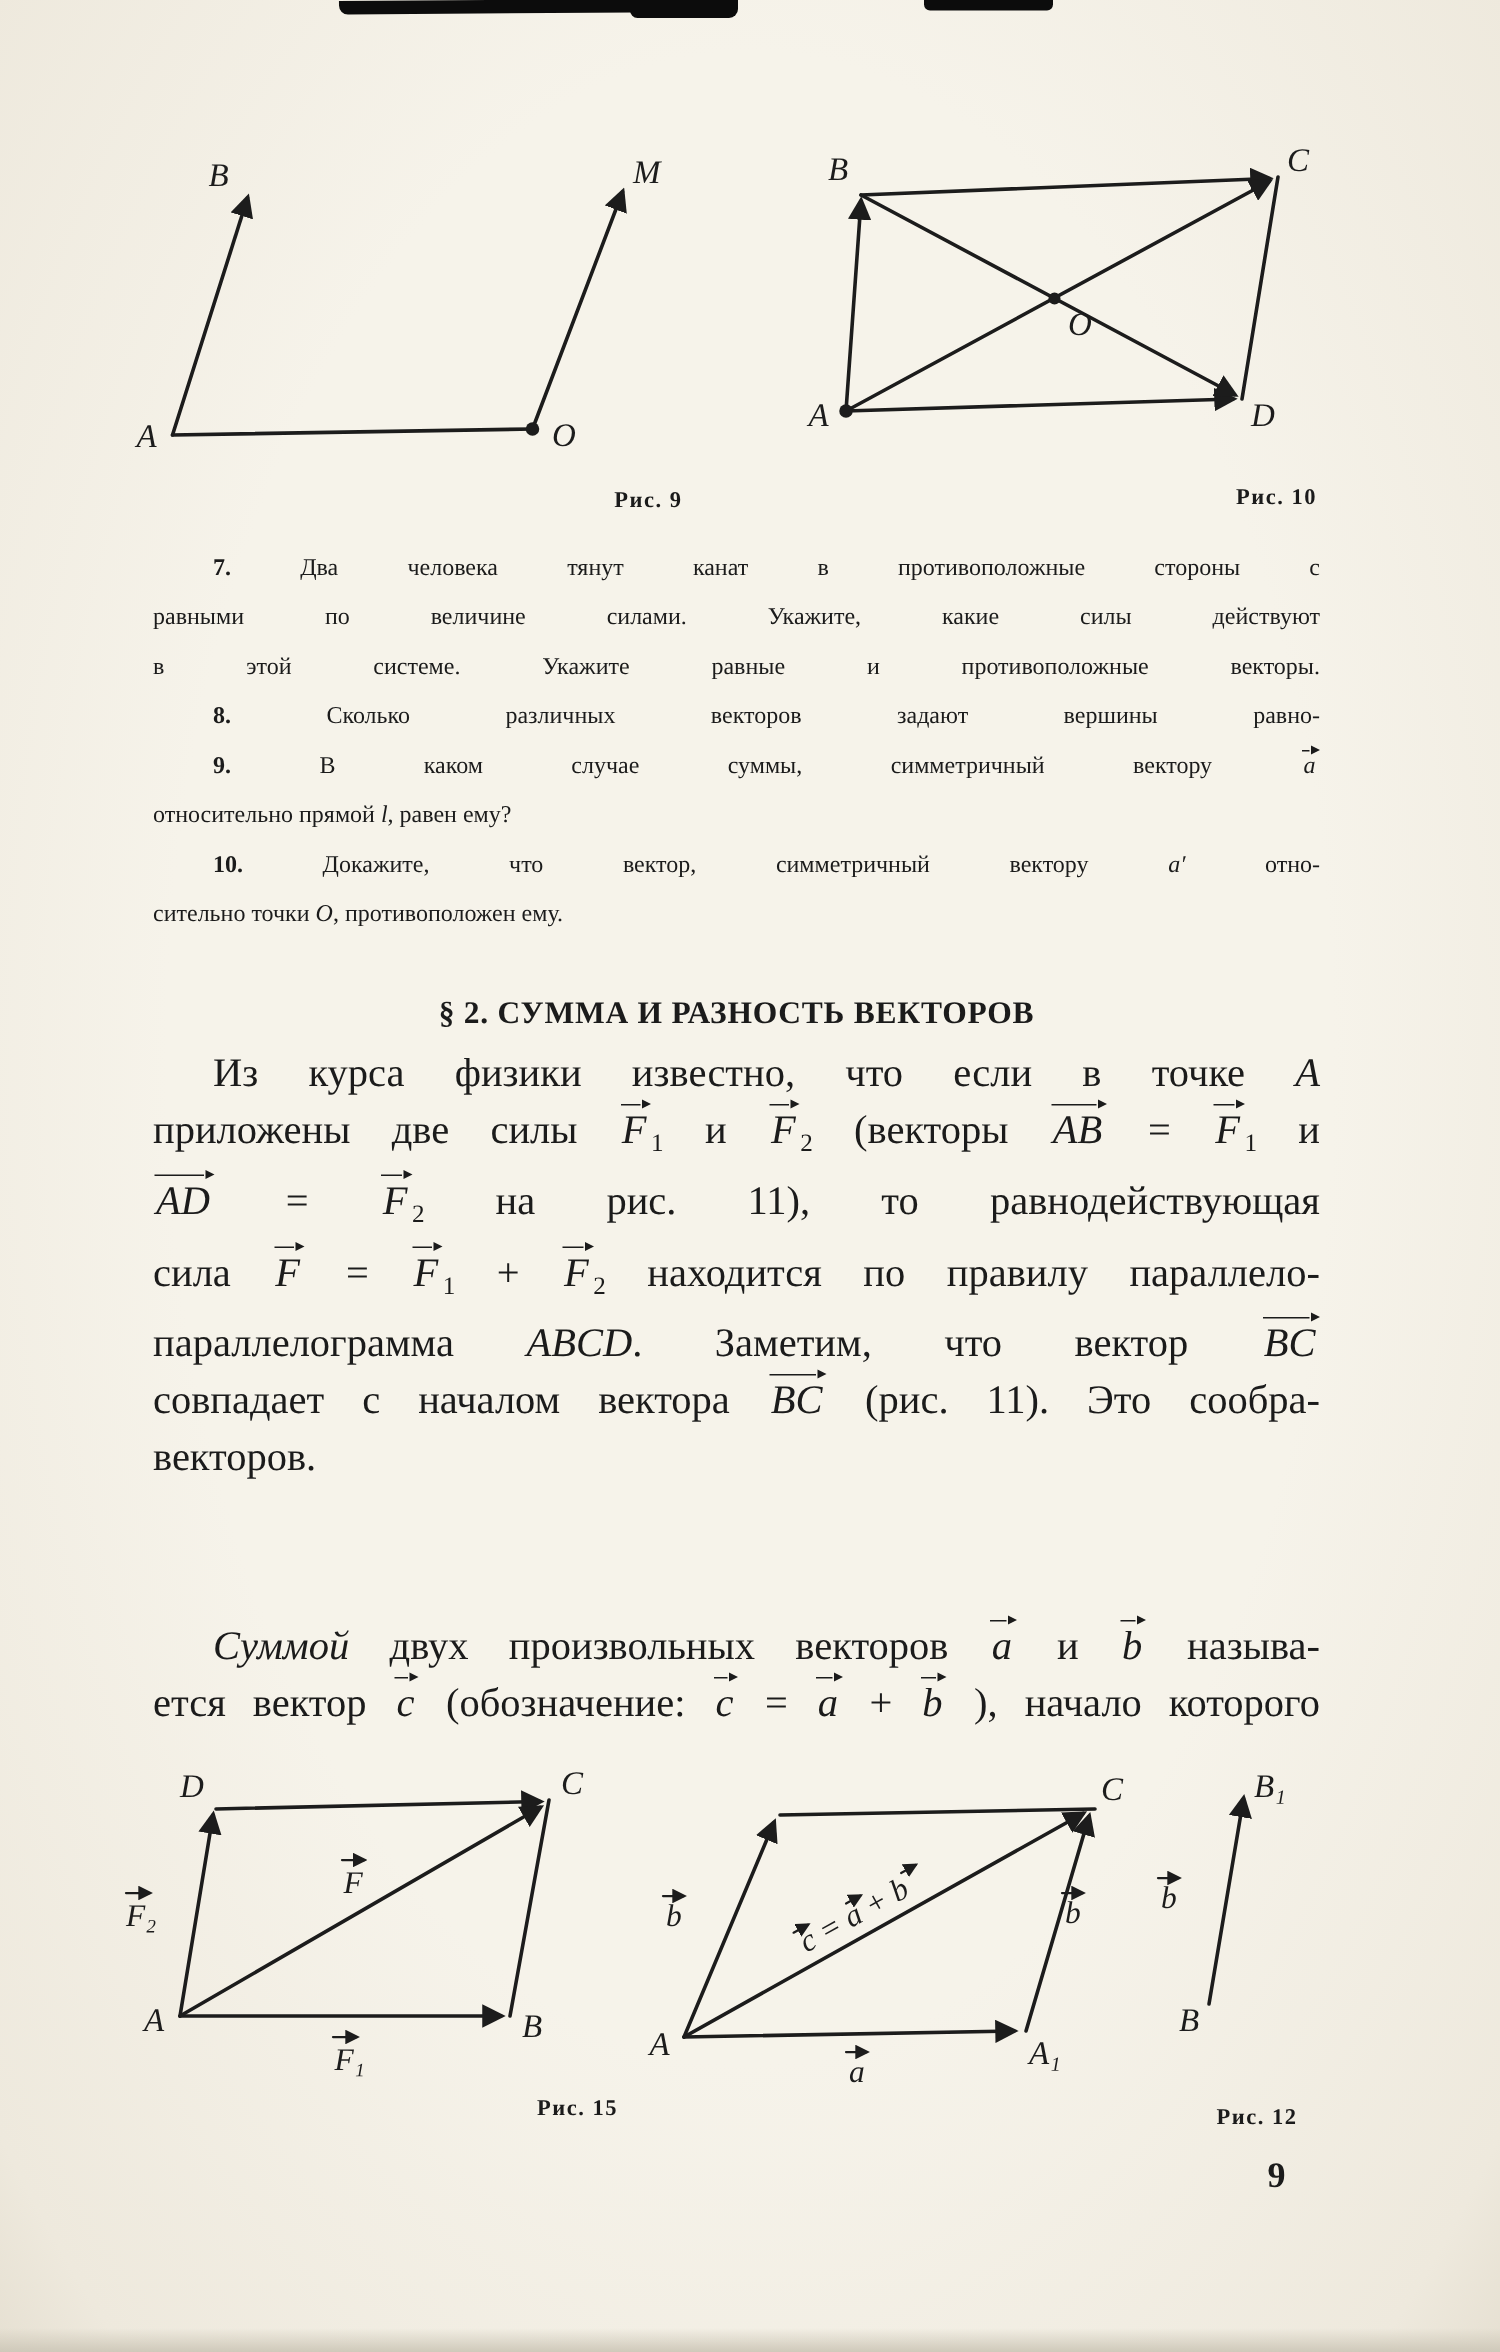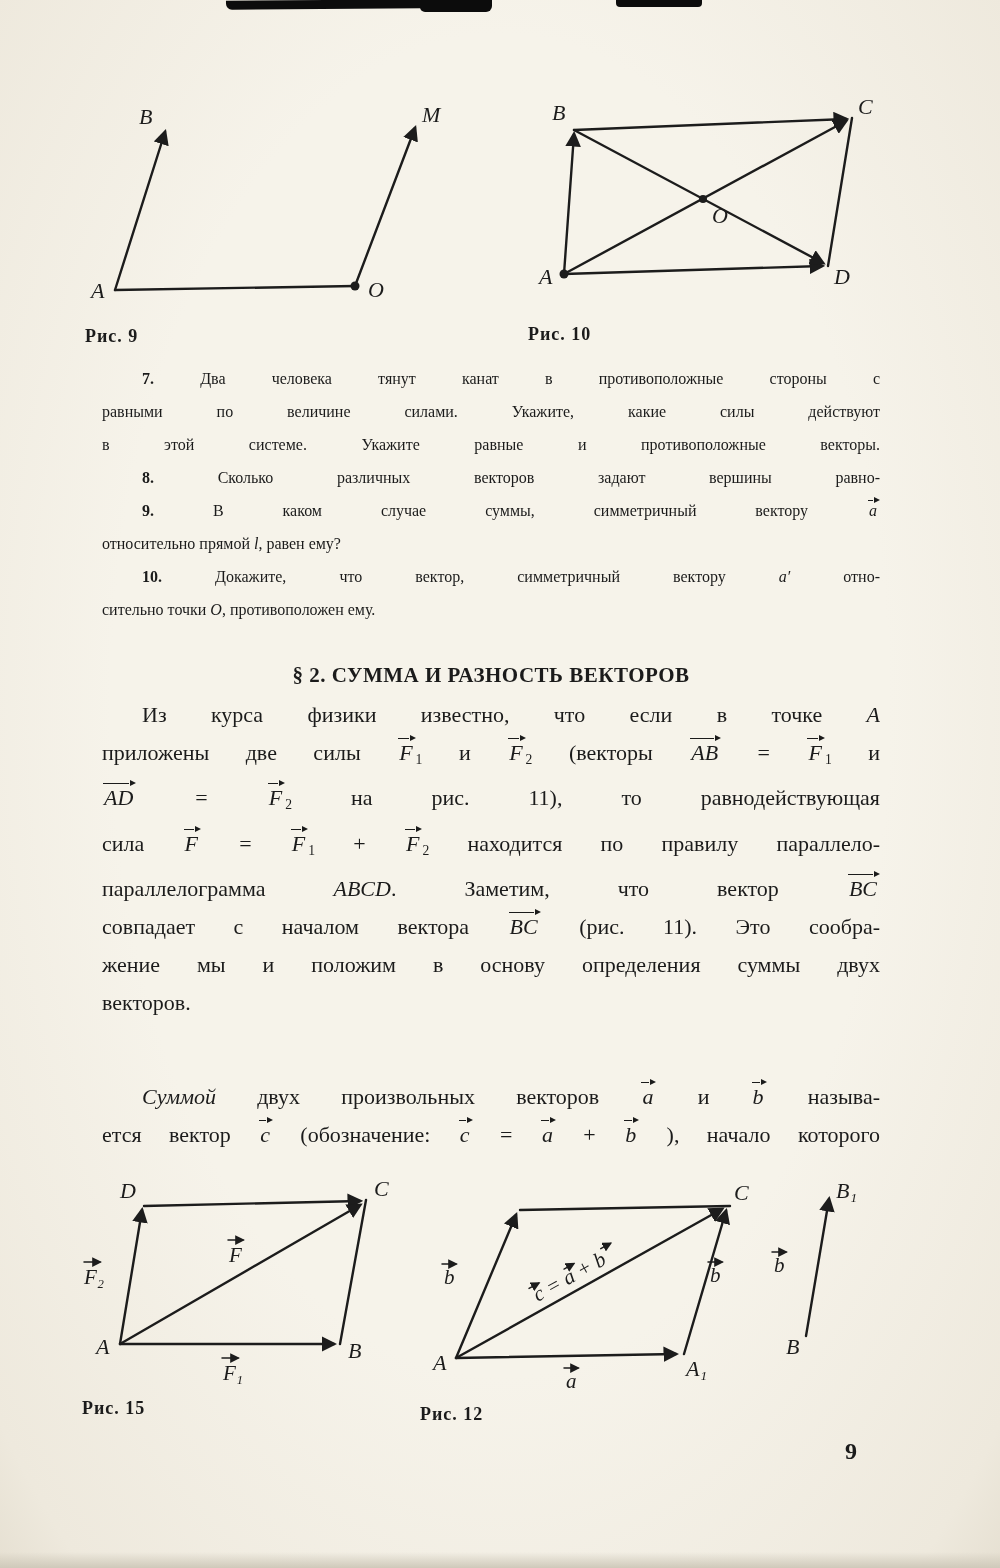--- a/index.html
+++ b/index.html
@@ -19,33 +19,33 @@
 
   .fig { position:absolute; }
   .fig9  { left:85px;  top:98px;   width:370px; height:225px; }
   .fig10 { left:528px; top:96px;   width:350px; height:215px; }
   .fig11 { left:82px;  top:1178px; width:330px; height:220px; }
   .fig12 { left:420px; top:1178px; width:445px; height:225px; }
   .fig text { font-family:"Liberation Serif","DejaVu Serif",serif; font-style:italic;
               fill:#1c1c1c; font-size:22px; }
   .fig text.vlabel { font-size:21px; }
 
-  .caption { position:absolute; text-align:left; font-weight:bold; font-size:18px;
+  .caption { position:absolute; text-align:right; font-weight:bold; font-size:15px;
              letter-spacing:1px; color:#1b1b1b; }
   .cap9  { left:85px;  top:326px;  width:370px; }
   .cap10 { left:528px; top:324px;  width:350px; }
   .cap11 { left:82px;  top:1398px; width:330px; }
   .cap12 { left:420px; top:1404px; width:445px; }
 
   .textblock { position:absolute; left:102px; width:778px; }
   .problems { top:362px; }
   .para1 { top:696px; }
   .para2 { top:1078px; }
   .problems .tline { font-size:16px; line-height:33px; }
-  .para .tline { font-size:22px; line-height:38px; }
+  .para .tline { font-size:27px; line-height:38px; }
   .tline { text-align:left; }
   .tline.just { text-align:justify; text-align-last:justify; }
   .tline.indent { text-indent:40px; }
   .run.b { font-weight:bold; }
   .run.i { font-style:italic; }
   .run.sub { font-size:0.62em; vertical-align:-0.32em; }
   .run.vec { position:relative; font-style:italic; margin:0 3px 0 2px; }
   .run.vec::after { content:""; position:absolute; left:-1px; right:4px; top:-2px;
                     border-top:1.8px solid #1b1b1b; }
   .run.vec::before { content:""; position:absolute; right:-3px; top:-5px;
@@ -122,21 +122,20 @@
 
   <div class="heading">§ 2. СУММА И РАЗНОСТЬ ВЕКТОРОВ</div>
 
   <div class="textblock para para1">
       <div class="tline indent just"><span class="run">Из курса физики известно, что если в точке </span><span class="run i">A</span></div>
       <div class="tline just"><span class="run">приложены две силы </span><span class="run i vec">F</span><span class="run sub">1</span><span class="run"> и </span><span class="run i vec">F</span><span class="run sub">2</span><span class="run"> (векторы </span><span class="run i vec">AB</span><span class="run"> = </span><span class="run i vec">F</span><span class="run sub">1</span><span class="run"> и</span></div>
       <div class="tline just"><span class="run i vec">AD</span><span class="run"> = </span><span class="run i vec">F</span><span class="run sub">2</span><span class="run"> на рис. 11), то равнодействующая</span></div>
       <div class="tline just"><span class="run">сила </span><span class="run i vec">F</span><span class="run"> = </span><span class="run i vec">F</span><span class="run sub">1</span><span class="run"> + </span><span class="run i vec">F</span><span class="run sub">2</span><span class="run"> находится по правилу параллело-</span></div>
       <div class="tline just"><span class="run">параллелограмма </span><span class="run i">ABCD</span><span class="run">. Заметим, что вектор </span><span class="run i vec">BC</span></div>
       <div class="tline just"><span class="run">совпадает с началом вектора </span><span class="run i vec">BC</span><span class="run"> (рис. 11). Это сообра-</span></div>
-      <div class="tline just"><span class="run">жение мы и положим в основу определения суммы двух</span></div>
       <div class="tline"><span class="run">векторов.</span></div>
     </div>
   <div class="textblock para para2">
       <div class="tline indent just"><span class="run i">Суммой</span><span class="run"> двух произвольных векторов </span><span class="run i vec">a</span><span class="run"> и </span><span class="run i vec">b</span><span class="run"> называ-</span></div>
       <div class="tline just"><span class="run">ется вектор </span><span class="run i vec">c</span><span class="run"> (обозначение: </span><span class="run i vec">c</span><span class="run"> = </span><span class="run i vec">a</span><span class="run"> + </span><span class="run i vec">b</span><span class="run"> ), начало которого</span></div>
     </div>
 
   <svg class="fig fig11" viewBox="0 0 330 220">
     <defs>
       <marker id="ah11" viewBox="0 0 10 10" refX="8" refY="5" markerWidth="6.5" markerHeight="6.5" orient="auto">

